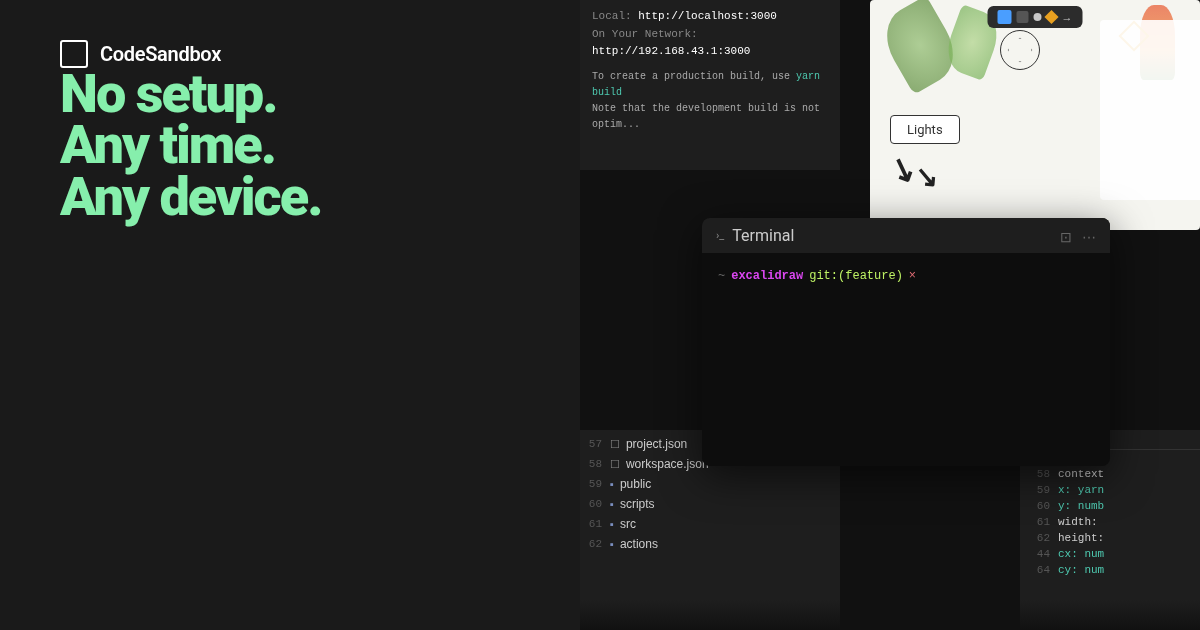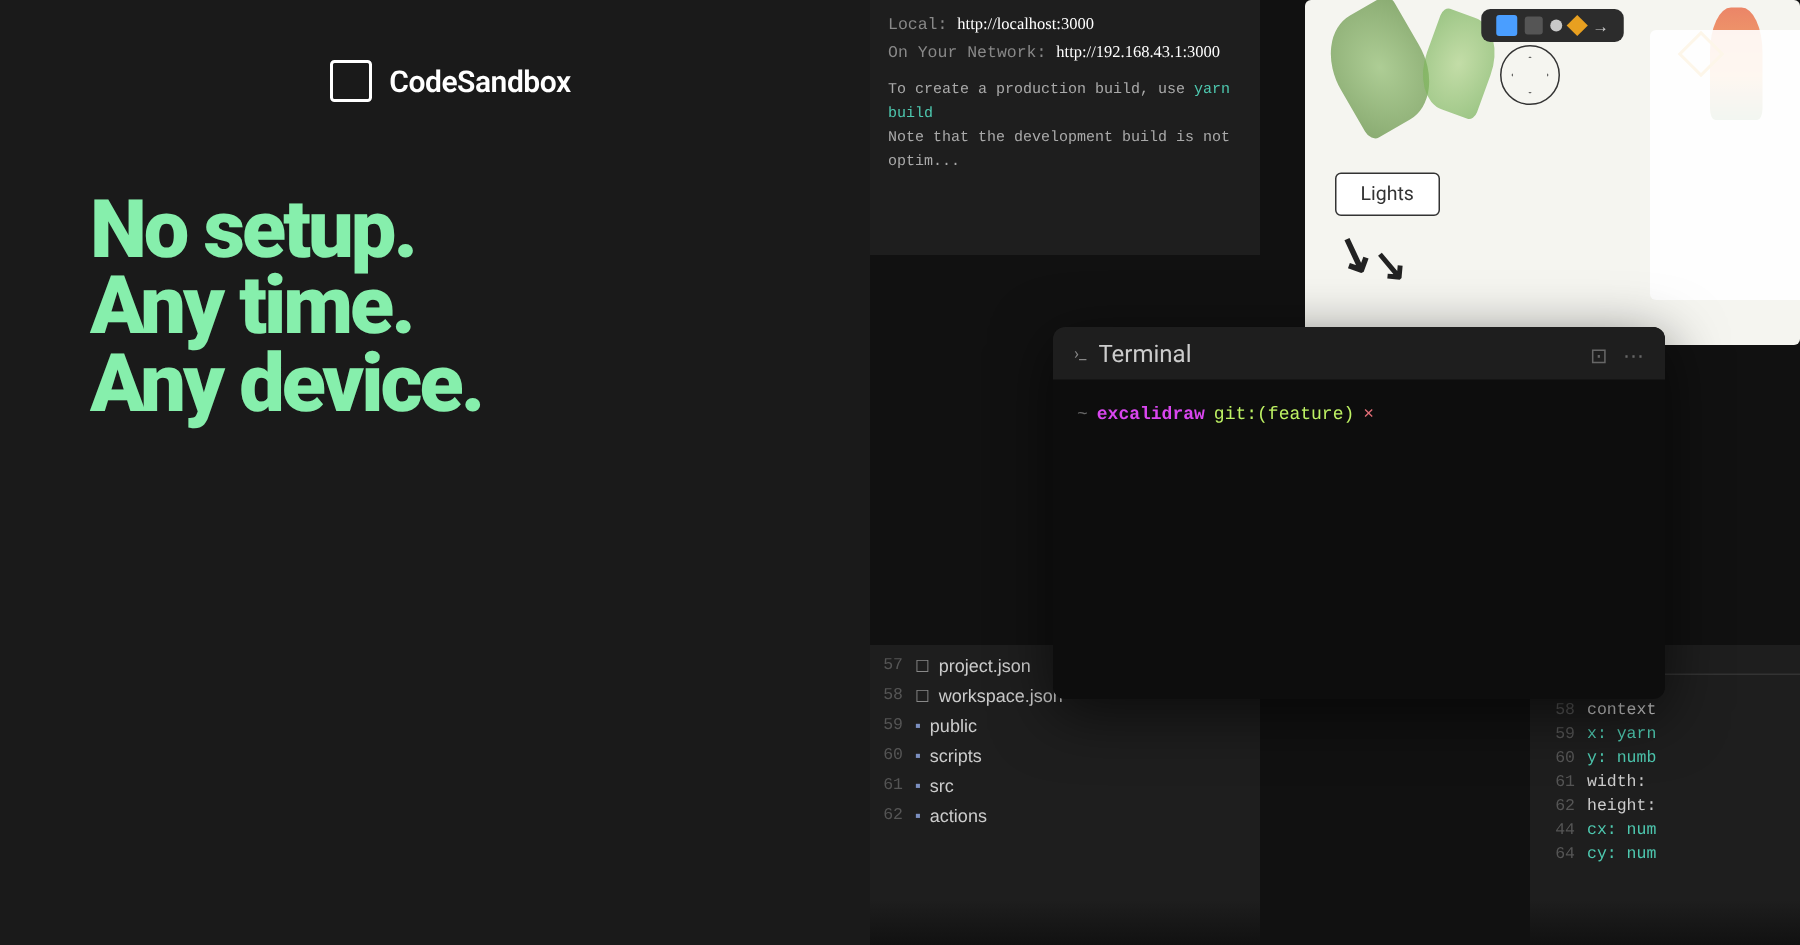--- a/index.html
+++ b/index.html
@@ -24,22 +24,20 @@
       display: flex;
       flex-direction: column;
       justify-content: flex-start;
       padding: 40px 60px;
     }
 
     .logo-container {
       display: flex;
       align-items: center;
       gap: 12px;
-      margin-bottom: 60px;
-      justify-content: center;
     }
 
     .logo-box {
       width: 28px;
       height: 28px;
       border: 2.5px solid #ffffff;
       border-radius: 3px;
       background: transparent;
     }
 
@@ -88,21 +86,20 @@
       color: #cccccc;
       line-height: 1.6;
     }
 
     .terminal-top-content .label {
       color: #888888;
     }
 
     .terminal-top-content .url {
       color: #ffffff;
-      font-family: Liberation Serif, serif;
     }
 
     .terminal-top-content .note {
       color: #aaaaaa;
       margin-top: 8px;
       font-size: 10px;
     }
 
     .terminal-top-content .yarn-link {
       color: #4ec9b0;

